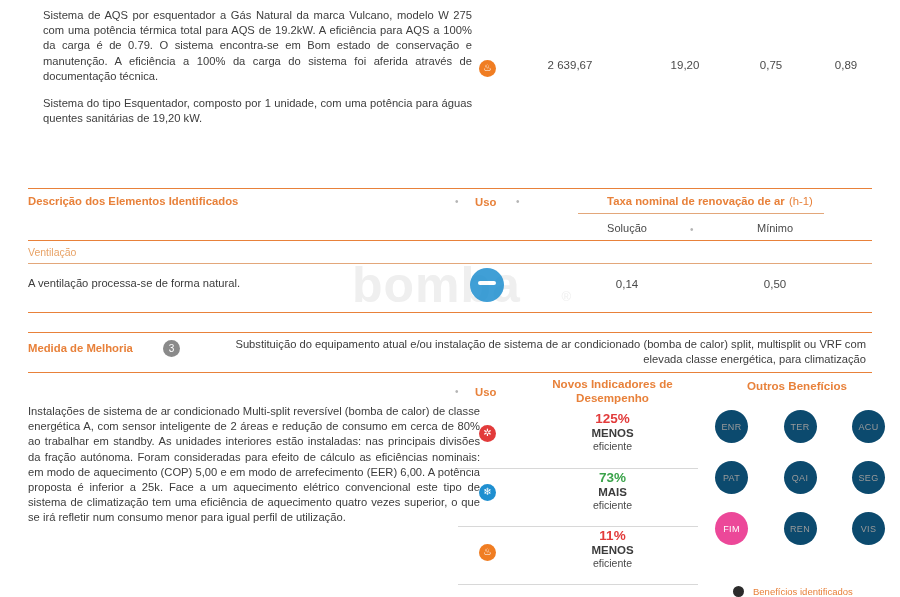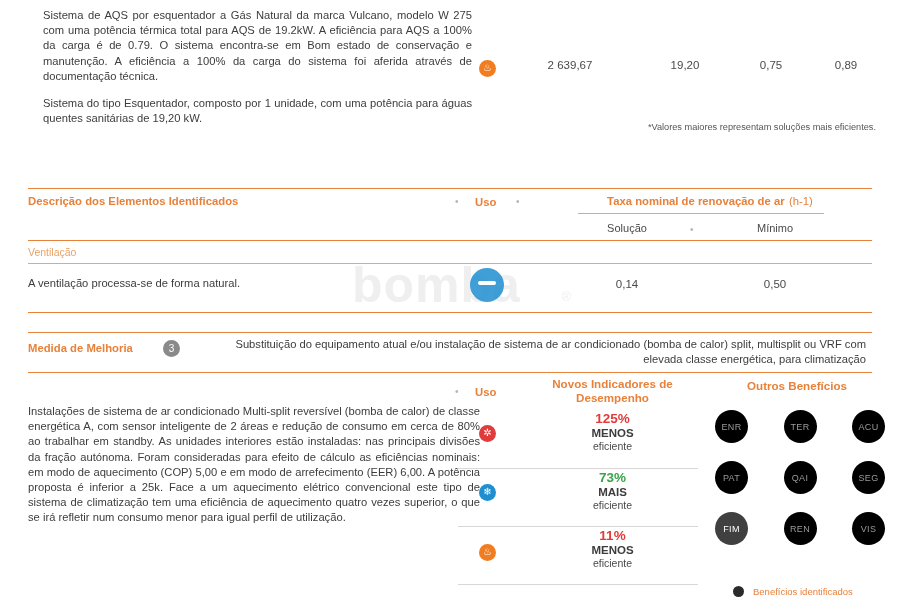--- a/index.html
+++ b/index.html
@@ -182,30 +182,30 @@
     line-height: 13px;
   }
   .perf-sep {
     background: #d8d8d8;
     height: 1px;
   }
 
   .ben {
     width: 33px; height: 33px;
     border-radius: 50%;
-    background: #000000;
+    background: #0c4a6e;
     color: #9a9a9a;
     font-size: 9px;
     display: flex;
     align-items: center;
     justify-content: center;
     letter-spacing: .3px;
   }
   .ben.on {
-    background: #404040;
+    background: #ec4899;
     color: #fff;
   }
   .legend-dot {
     width: 11px; height: 11px;
     border-radius: 50%;
     background: #2b2b2b;
   }
   .legend-txt {
     font-size: 9.5px;
     color: #e8813a;
@@ -229,21 +229,20 @@
 
   <div class="abs" style="left:479px; top:57px;">
     <span class="icon-circle ic-flame">♨</span>
   </div>
 
   <div class="abs ctr num" style="left:515px; top:59px; width:110px;">2 639,67</div>
   <div class="abs ctr num" style="left:640px; top:59px; width:90px;">19,20</div>
   <div class="abs ctr num" style="left:728px; top:59px; width:86px;">0,75</div>
   <div class="abs ctr num" style="left:806px; top:59px; width:80px;">0,89</div>
 
-  <div class="abs footnote">*Valores maiores representam soluções mais eficientes.</div>
 
   <div class="abs rule" style="left:28px; top:188px; width:844px;"></div>
 
   <div class="abs hdr-label" style="left:28px; top:195px;">Descrição dos Elementos Identificados</div>
 
   <div class="abs small-dot" style="left:455px; top:196px;">•</div>
   <div class="abs hdr-label" style="left:475px; top:196px;">Uso</div>
   <div class="abs small-dot" style="left:516px; top:196px;">•</div>
 
   <div class="abs ctr" style="left:560px; top:191px; width:300px;">

